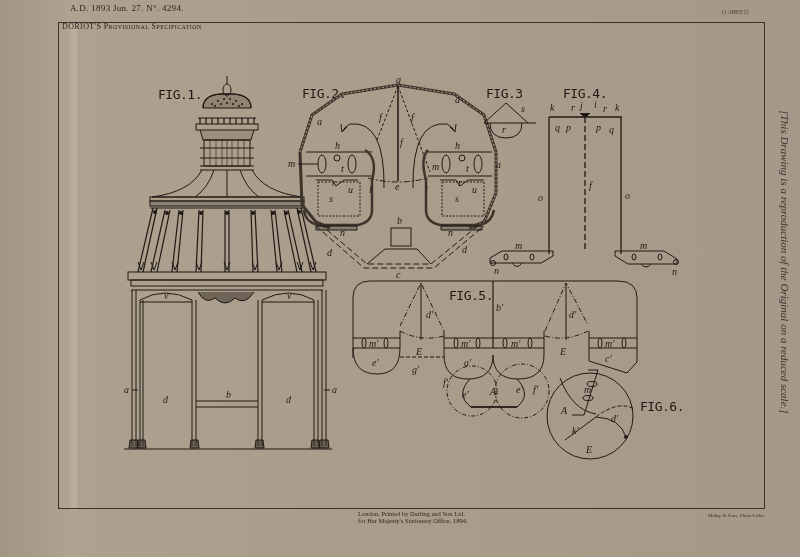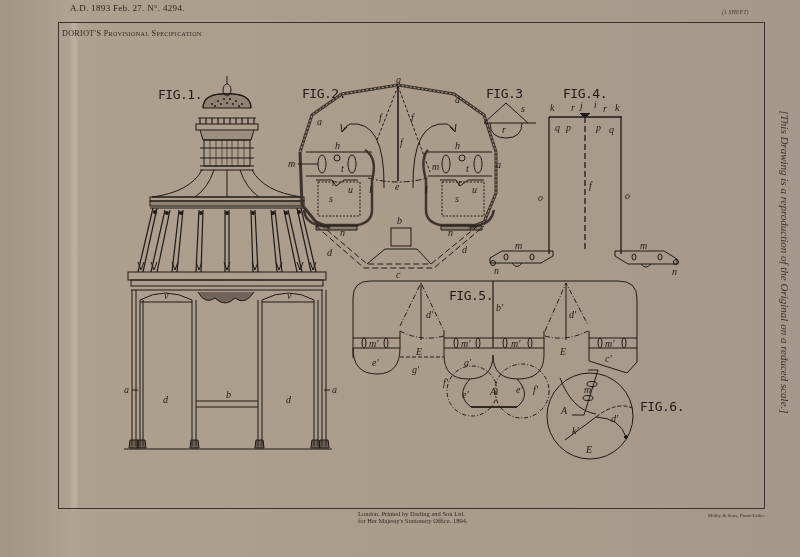--- a/index.html
+++ b/index.html
@@ -14,21 +14,21 @@
     background: linear-gradient(90deg, #a39583 0%, #ab9d8c 6%, #b1a392 9%, #ada08e 12%, #ab9d8c 40%, #a99b8a 70%, #a5988a 100%);
   }
   .fold-left {
     position:absolute; left:70px; top:22px; width:10px; height:488px;
     background: linear-gradient(90deg, rgba(255,255,255,0.05), rgba(255,255,255,0.15), rgba(0,0,0,0.03));
   }
   .hdr-line1 {
     position:absolute; left:70px; top:3px; font-size:9px; color:#2c251e; letter-spacing:0.3px;
   }
   .hdr-line2 {
-    position:absolute; left:62px; top:29px; font-size:8px; color:#2c251e;
+    position:absolute; left:62px; top:22px; font-size:8px; color:#2c251e;
     font-variant: small-caps; letter-spacing:0.4px;
   }
   .hdr-sheet {
     position:absolute; left:722px; top:9px; font-size:6px; color:#4a4138; font-style:italic;
   }
   .frame {
     position:absolute; left:58px; top:22px; width:707px; height:487px;
     border:1px solid #3a322a; box-sizing:border-box;
   }
   .side-note {
@@ -44,21 +44,21 @@
   svg.drawing { position:absolute; left:0; top:0; }
   .fig-label { font-family:"DejaVu Sans Mono", monospace; font-size:13px; fill:#1f1a15; letter-spacing:-0.5px; }
   .ref { font-family:"Liberation Serif", serif; font-style:italic; font-size:10px; fill:#1f1a15; }
 </style>
 </head>
 <body>
 
 <div class="sheet"></div>
 <div class="fold-left"></div>
 
-<div class="hdr-line1">A.D. 1893  Feb. 27.  N°. 4294.</div>
+<div class="hdr-line1">A.D. 1893  Jun. 27.  N°. 4294.</div>
 <div class="hdr-line2">DORIOT'S Provisional Specification</div>
 <div class="hdr-sheet">(1 SHEET)</div>
 
 <div class="frame"></div>
 
 <svg class="drawing" width="800" height="557" viewBox="0 0 800 557" stroke="#1f1a15" fill="none" stroke-width="1">
 
   <g>
     <text class="fig-label" x="158" y="99" stroke="none">FIG.1.</text>
 

